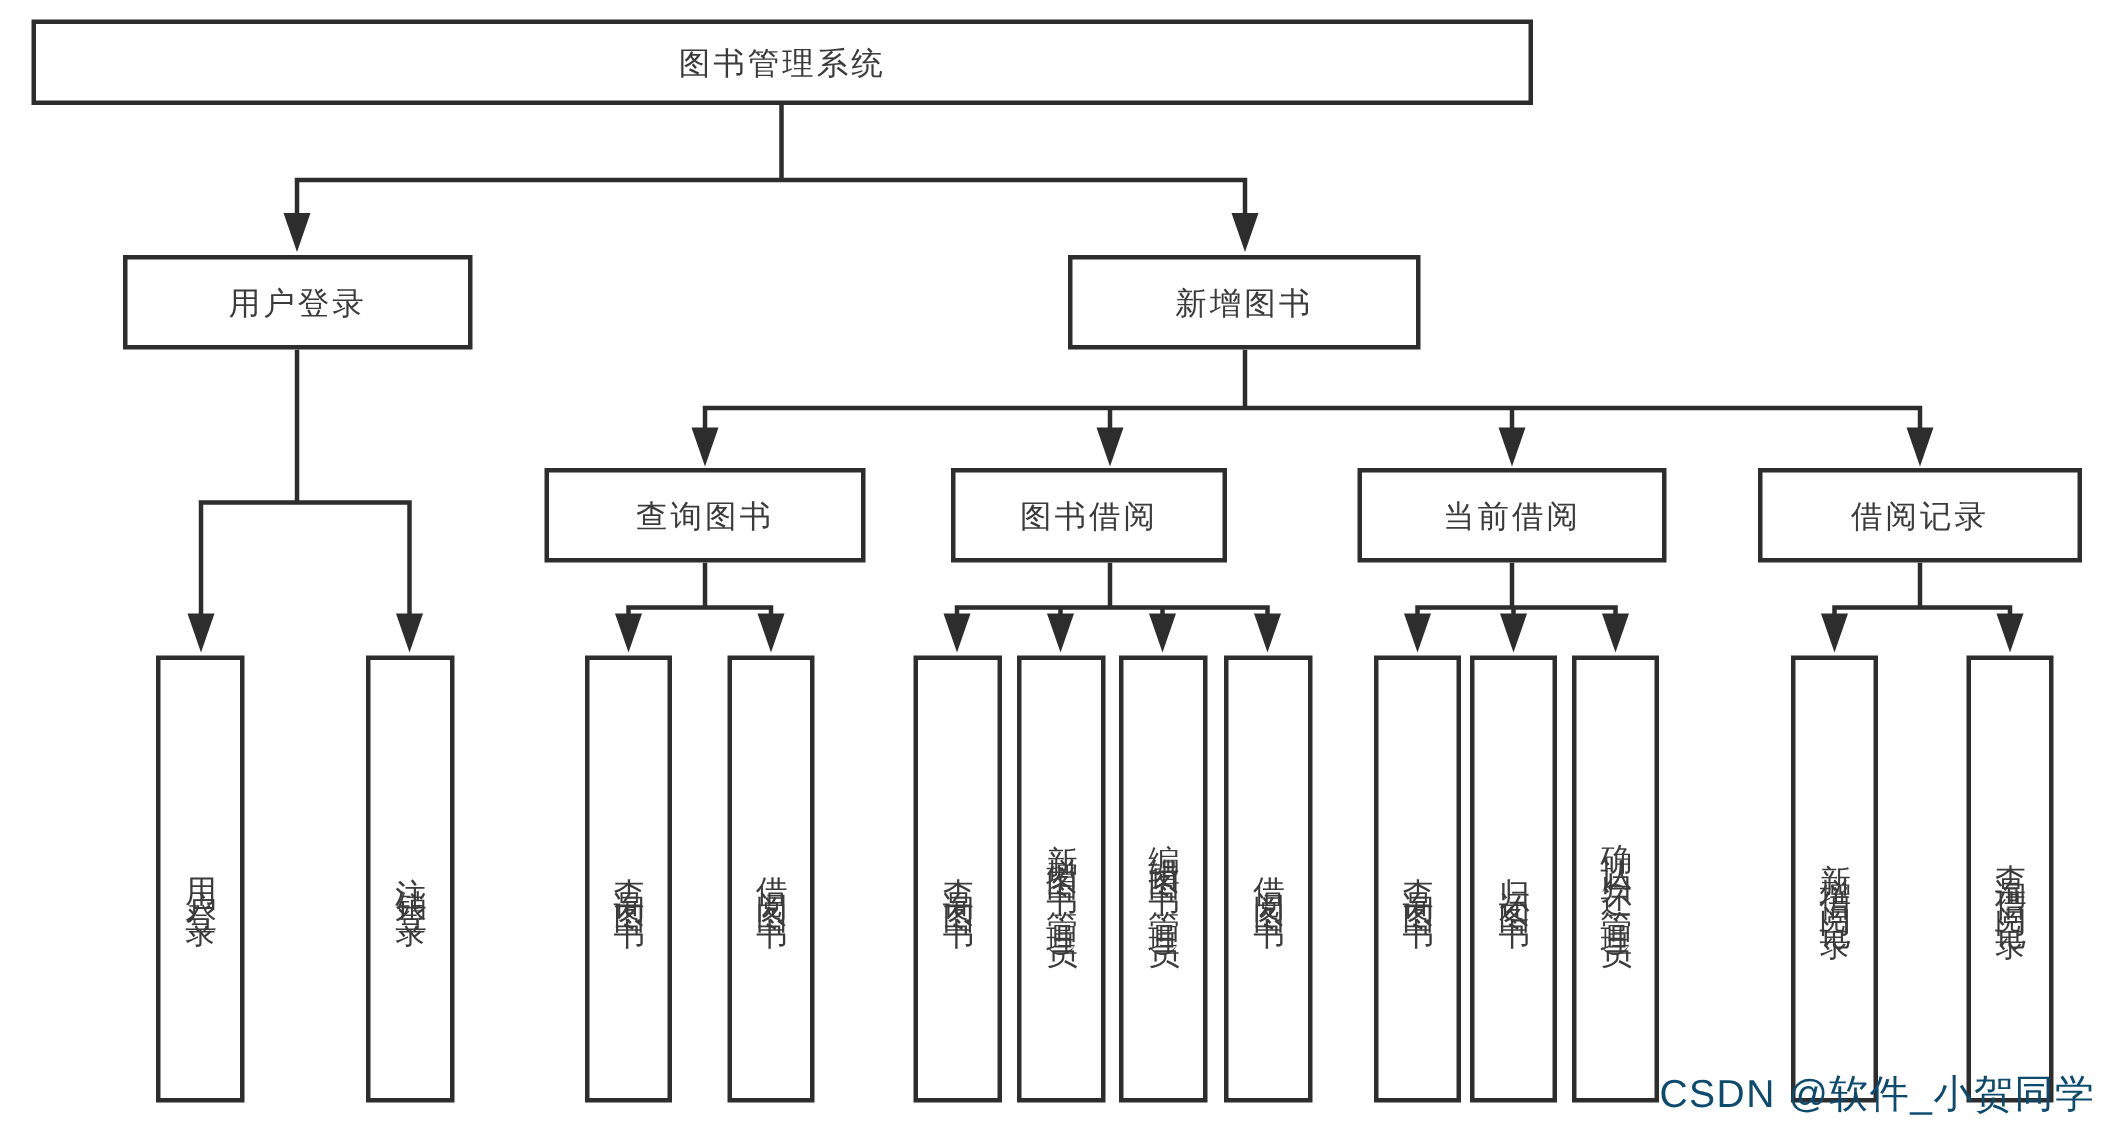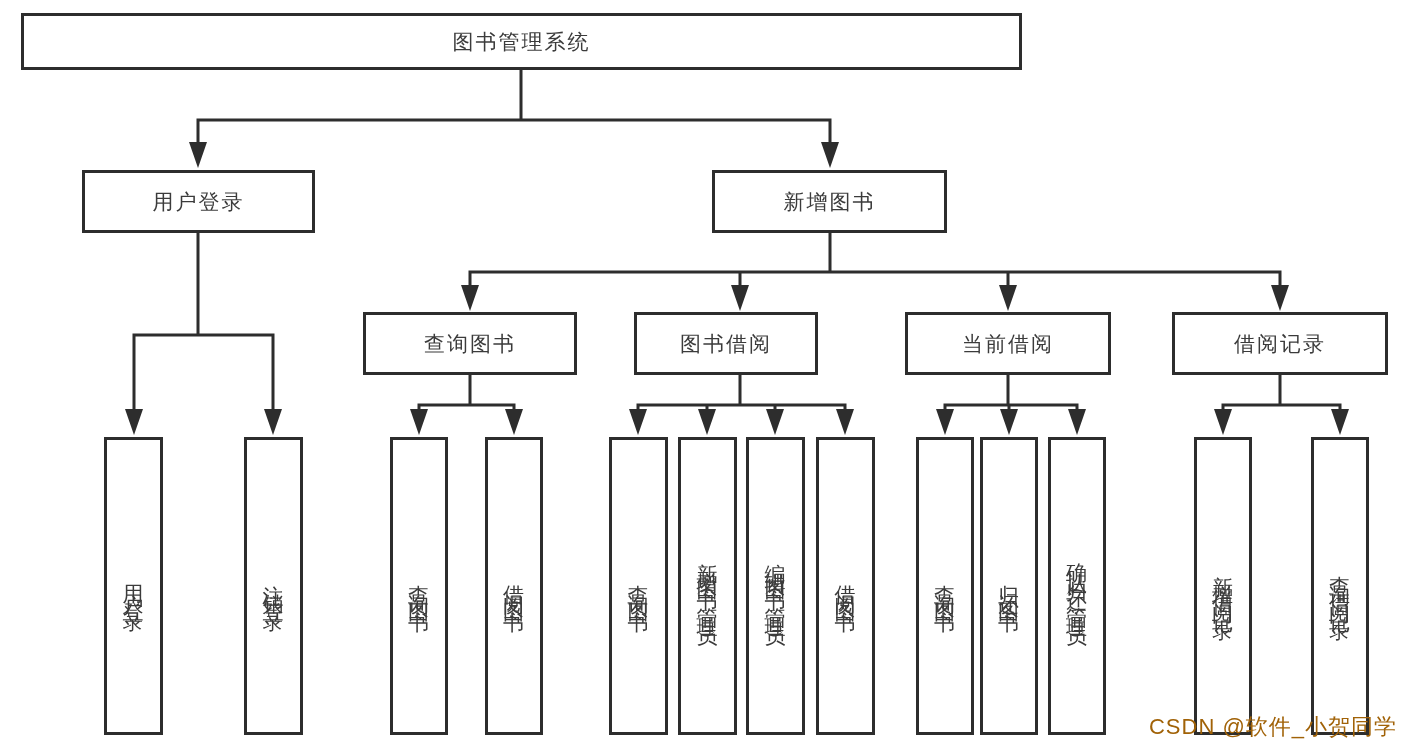--- a/index.html
+++ b/index.html
@@ -25,21 +25,21 @@
     top:437px;height:298px;width:59px;
     writing-mode:vertical-rl;text-orientation:mixed;
     font-size:21px;letter-spacing:9px;line-height:1;
   }
   .a1{left:104px;} .a2{left:244px;}
   .b1{left:390px;width:58px;} .b2{left:485px;width:58px;}
   .c1{left:609px;} .c2{left:678px;} .c3{left:746px;} .c4{left:816px;}
   .d1{left:916px;width:58px;} .d2{left:980px;width:58px;} .d3{left:1048px;width:58px;}
   .e1{left:1194px;width:58px;} .e2{left:1311px;width:58px;}
   .watermark{
-    position:absolute;right:8px;top:712px;font-size:22px;color:#a16207;
+    position:absolute;right:8px;top:712px;font-size:26px;color:#0c4a6e;
     letter-spacing:1px;white-space:nowrap;z-index:5;
   }
 </style>
 </head>
 <body>
 
 <div id="stage">
 
   <svg id="wires" viewBox="0 0 1405 747" xmlns="http://www.w3.org/2000/svg">
     <g stroke="#2d2d2d" stroke-width="3" fill="#2d2d2d">

